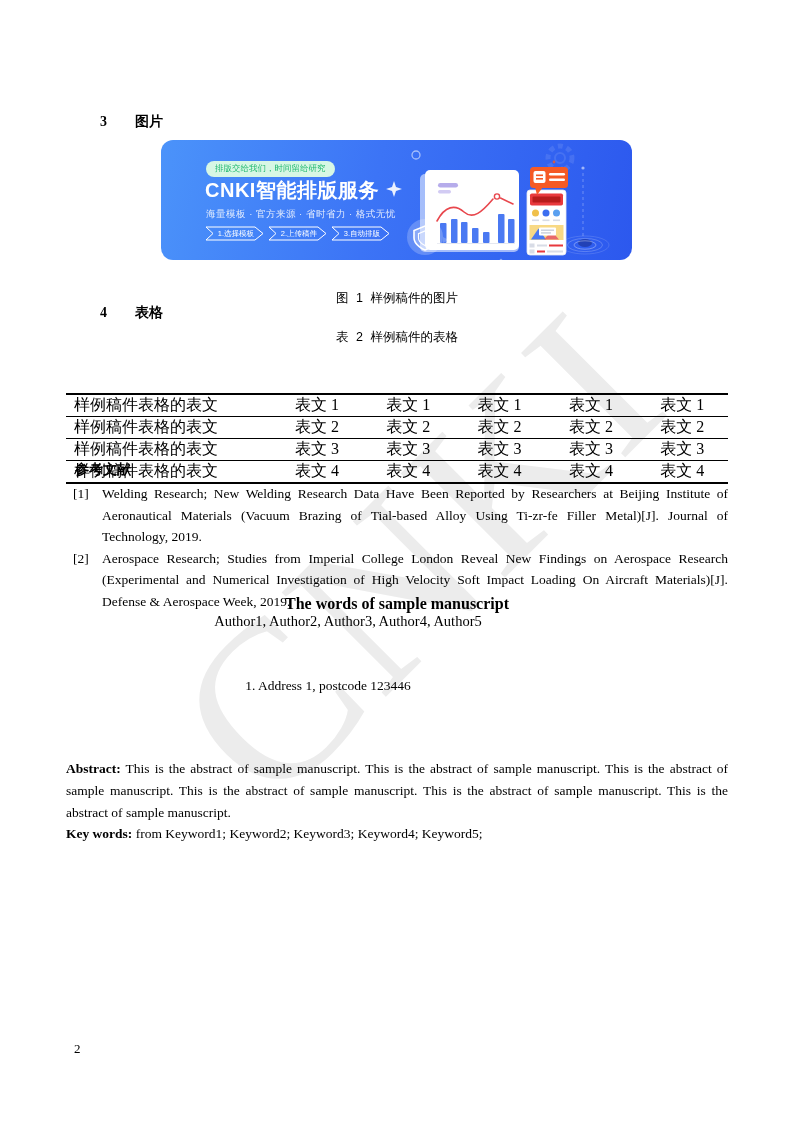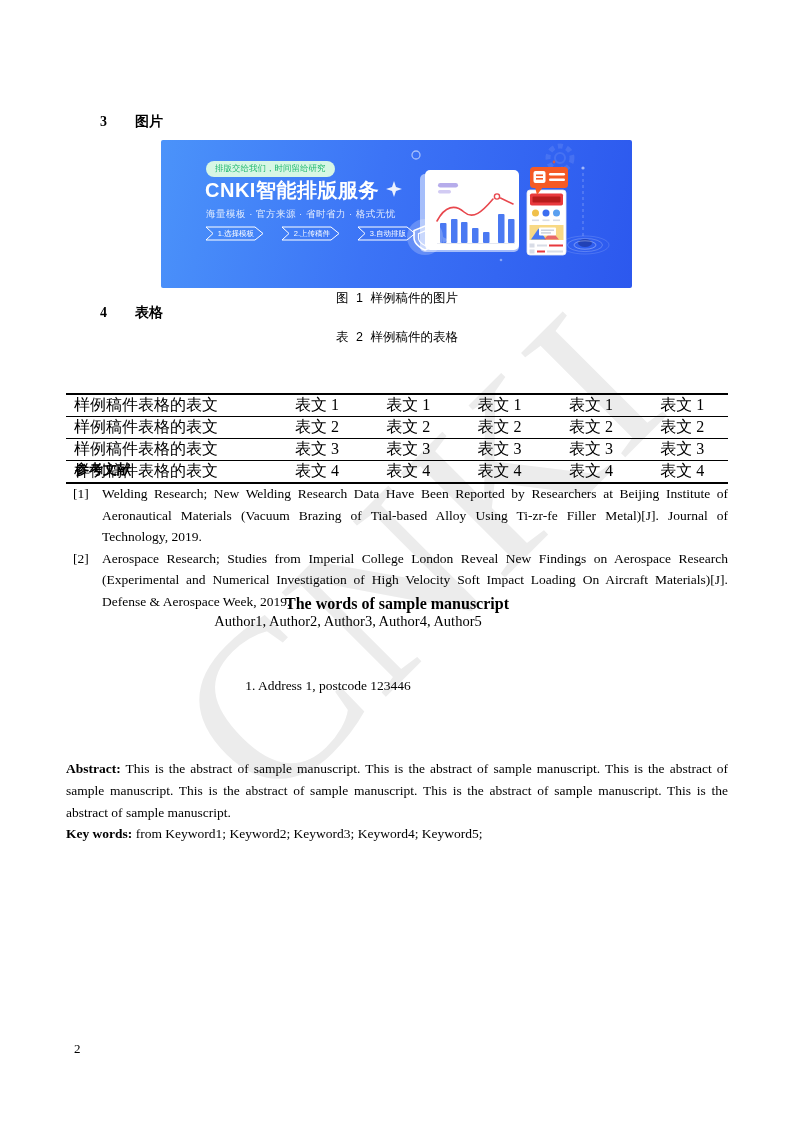--- a/index.html
+++ b/index.html
@@ -21,30 +21,30 @@
   .sec-heading .sec-num{font-family:"Liberation Serif","DejaVu Serif",serif;font-weight:bold;}
   .sec-heading .sec-label{margin-left:28px;}
   .sec-images{top:113px;left:100px;}
   .sec-tables{top:304px;left:100px;}
   
   .caption{left:0;width:794px;text-align:center;
     font-family:"Liberation Sans","DejaVu Sans",sans-serif;font-weight:500;font-size:12.5px;word-spacing:4px;}
   .fig-caption{top:290px;}
   .tbl-caption{top:329px;}
   
-  .banner{top:140px;left:161px;width:471px;height:148px;border-radius:2px;overflow:hidden;
+  .banner{top:140px;left:161px;width:471px;height:120px;border-radius:12px;overflow:hidden;
     background:linear-gradient(102deg,#4b93fa 0%,#3c74f6 45%,#2c58ee 100%);}
   .banner *{position:absolute;}
   .banner-badge{left:45px;top:21px;font-family:"Liberation Sans","DejaVu Sans",sans-serif;
     font-size:8.5px;line-height:1;padding:3px 9px 4px;border-radius:9px;background:#d7f7e4;color:#1fb86e;}
   .banner-title{left:44px;top:37px;font-family:"Liberation Sans","DejaVu Sans",sans-serif;
     font-weight:bold;font-size:20px;letter-spacing:0.5px;color:#ffffff;white-space:nowrap;}
   .banner-subtitle{left:45px;top:68px;font-family:"Liberation Sans","DejaVu Sans",sans-serif;
     font-size:9.5px;letter-spacing:0.5px;color:rgba(255,255,255,0.85);white-space:nowrap;}
-  .banner-steps{left:44px;top:86px;display:flex;gap:16px;position:absolute;}
+  .banner-steps{left:44px;top:86px;display:flex;gap:3px;position:absolute;}
   .banner-steps svg{position:static;display:block;}
   .banner-art{left:0;top:0;}
   
   .sample-table{top:349px;left:66px;width:662px;border-collapse:collapse;table-layout:fixed;
     font-size:16px;margin-top:44px;}
   .sample-table td{border-bottom:1px solid #000;padding:2px 0 3px;line-height:16px;text-align:center;
     overflow:hidden;white-space:nowrap;}
   .sample-table tr:first-child td{border-top:2.2px solid #000;}
   .sample-table tr:last-child td{border-bottom:2.2px solid #000;}
   .sample-table td.rowlabel{text-align:left;padding-left:8px;}

